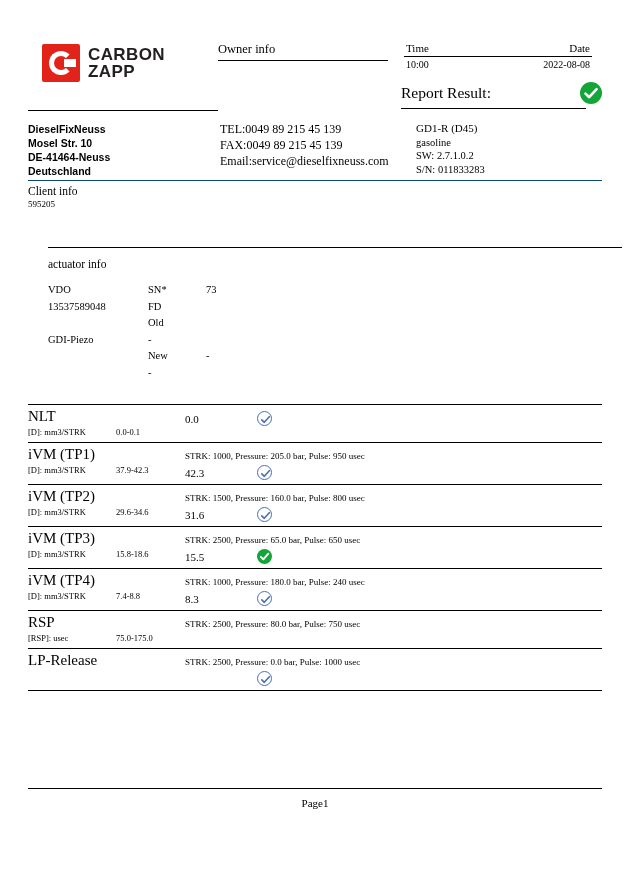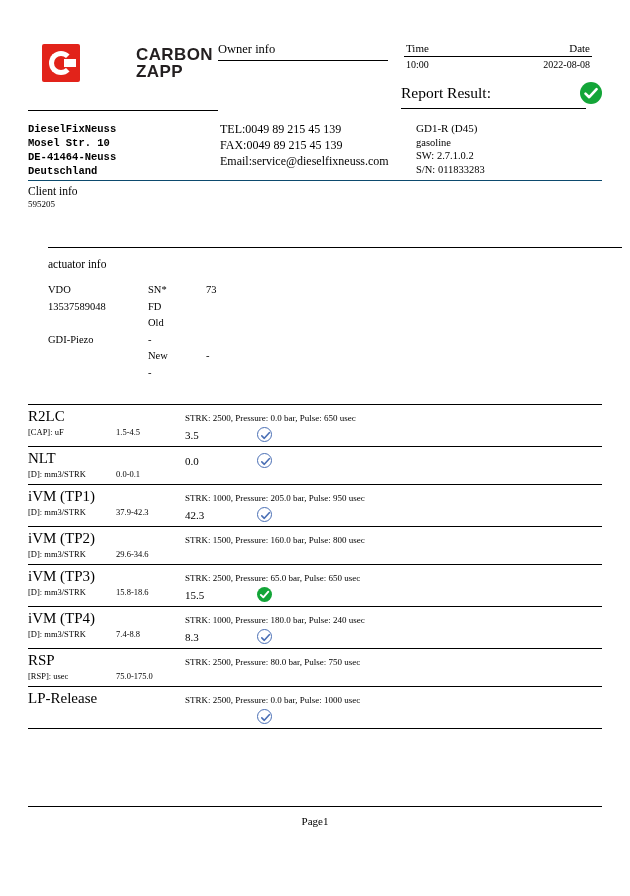--- a/index.html
+++ b/index.html
@@ -61,21 +61,20 @@
     width: 12px; height: 8px;
     background: #fff;
   }
   .logo-text {
     font-family: "Liberation Sans", sans-serif;
     font-weight: bold;
     font-size: 17px;
     line-height: 17px;
     letter-spacing: 0.4px;
     color: #231f20;
-    margin-left: 48px;
   }
   .owner-box {
     width: 178px;
     padding-top: 6px;
   }
   .owner-label {
     font-size: 12.5px;
     padding-bottom: 3px;
   }
   .owner-rule {
@@ -142,21 +141,21 @@
   
   .mid {
     position: absolute;
     left: 28px; top: 110px; width: 574px;
   }
   .mid-row { display: flex; }
   .company {
     width: 190px;
     border-top: 1px solid #000;
     padding-top: 11px;
-    font-family: Liberation Mono, monospace;
+    font-family: Liberation Sans, sans-serif;
     font-size: 10.5px;
     font-weight: bold;
     line-height: 14px;
   }
   .contact {
     width: 190px;
     padding-top: 11px;
     font-size: 12px;
     line-height: 16px;
     padding-left: 2px;
@@ -229,21 +228,21 @@
     display: flex;
     align-items: center;
     gap: 38px;
     padding-top: 3px;
   }
   .t-val { font-size: 11px; min-width: 34px; }
   .t-last { border-bottom: 1px solid #000; }
   
   .footer {
     position: absolute;
-    left: 28px; top: 806px; width: 574px;
+    left: 28px; top: 788px; width: 574px;
     border-top: 1px solid #000;
     text-align: center;
     padding-top: 8px;
     font-size: 11px;
   }
 </style>
 </head>
 <body>
 
 <div class="page">
@@ -351,40 +350,20 @@
       <div class="act-line">
         <span class="act-c1"></span>
         <span class="act-c2">-</span>
         <span class="act-c3"></span>
       </div>
     </div>
   </div>
 
   <div class="tests">
 
-    <div class="test">
-      <div class="t-left">
-        <div class="t-name">R2LC</div>
-        <div class="t-unit-row">
-          <span class="t-unit">[CAP]: uF</span>
-          <span class="t-range">1.5-4.5</span>
-        </div>
-      </div>
-      <div class="t-right">
-        <div class="t-cond">STRK: 2500, Pressure: 0.0 bar, Pulse: 650 usec</div>
-        <div class="t-valrow">
-          <span class="t-val">3.5</span>
-          <span class="tick tick-sm tick-outline">
-            <svg width="15" height="15" viewBox="0 0 15 15">
-              <path d="M3.8 7.9 L6.3 10.3 L11.3 4.7" fill="none" stroke="#4a6fb5" stroke-width="1.6" stroke-linecap="round" stroke-linejoin="round"></path>
-            </svg>
-          </span>
-        </div>
-      </div>
-    </div>
 
     <div class="test">
       <div class="t-left">
         <div class="t-name">NLT</div>
         <div class="t-unit-row">
           <span class="t-unit">[D]: mm3/STRK</span>
           <span class="t-range">0.0-0.1</span>
         </div>
       </div>
       <div class="t-right">
@@ -423,20 +402,28 @@
     <div class="test">
       <div class="t-left">
         <div class="t-name">iVM (TP2)</div>
         <div class="t-unit-row">
           <span class="t-unit">[D]: mm3/STRK</span>
           <span class="t-range">29.6-34.6</span>
         </div>
       </div>
       <div class="t-right">
         <div class="t-cond">STRK: 1500, Pressure: 160.0 bar, Pulse: 800 usec</div>
+        <div class="t-valrow">
+          <span class="t-val">31.6</span>
+          <span class="tick tick-sm tick-outline">
+            <svg width="15" height="15" viewBox="0 0 15 15">
+              <path d="M3.8 7.9 L6.3 10.3 L11.3 4.7" fill="none" stroke="#4a6fb5" stroke-width="1.6" stroke-linecap="round" stroke-linejoin="round"></path>
+            </svg>
+          </span>
+        </div>
       </div>
     </div>
 
     <div class="test">
       <div class="t-left">
         <div class="t-name">iVM (TP3)</div>
         <div class="t-unit-row">
           <span class="t-unit">[D]: mm3/STRK</span>
           <span class="t-range">15.8-18.6</span>
         </div>

